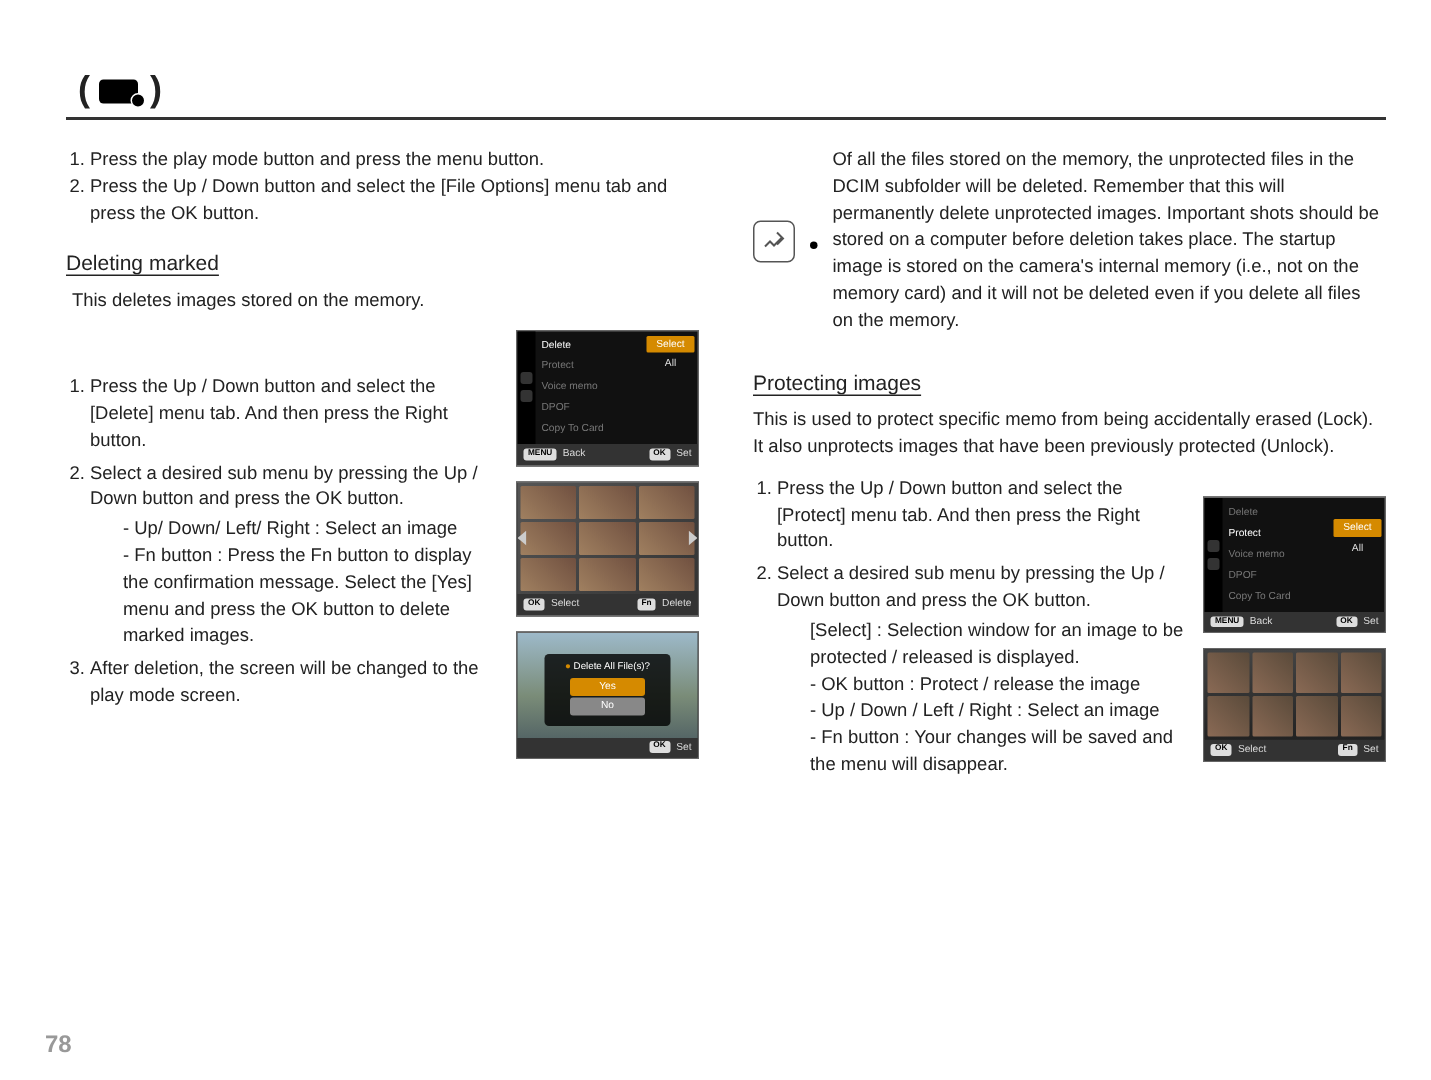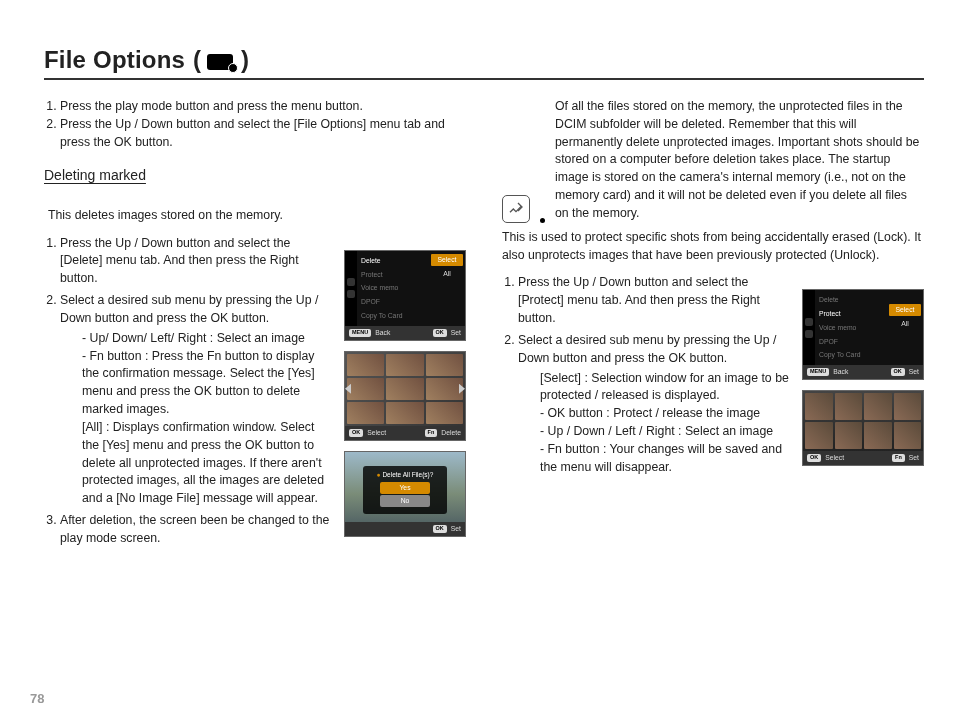--- a/index.html
+++ b/index.html
@@ -196,42 +196,42 @@
   .cam.single .dialog .q { color: #fff; font-size: 6.5px; margin-bottom: 3px; }
   .cam.single .dialog .opt {
     background: #888; color: #fff; border-radius: 2px;
     margin: 1px auto; width: 50px; padding: 1px 0;
   }
   .cam.single .dialog .opt.sel { background: #d58a00; }
 
   .note-box {
     display: flex;
     gap: 10px;
-    align-items: flex-end;
+    align-items: center;
   }
   .note-icon {
     width: 26px; height: 26px;
     border: 1.5px solid #555;
     border-radius: 5px;
     display: flex;
     align-items: center;
     justify-content: center;
     flex-shrink: 0;
     margin-top: 2px;
   }
   .bullet-dot {
     width: 5px; height: 5px; background: #000; border-radius: 50%;
     flex-shrink: 0; margin-top: 6px;
   }
 
   .page-num {
     position: absolute;
     bottom: 14px;
     left: 30px;
-    font-size: 13px;
+    font-size: 16px;
     color: #999;
     font-weight: bold;
   }
 
   ol.steps { margin: 0; padding-left: 16px; }
   ol.steps > li { margin-bottom: 4px; }
   .sub { padding-left: 22px; }
 
   .cam.grid2 .g2 {
     height: 56px;
@@ -245,54 +245,52 @@
     background: linear-gradient(45deg,#8a6a55,#5a4a3a);
     border-radius: 1px;
   }
 </style>
 </head>
 <body>
 
 <div class="page">
 
   <div class="title-row">
-    <h1>File Options</h1>
     <span class="paren">(</span>
     <span class="icon-box"></span>
     <span class="paren">)</span>
   </div>
 
   <div class="columns">
 
     <div class="col">
 
       <div class="intro">
         <ol>
           <li>Press the play mode button and press the menu button.</li>
           <li>Press the Up / Down button and select the [File Options] menu tab and press the OK button.</li>
         </ol>
       </div>
 
       <span class="section-heading">Deleting marked</span>
 
-      <p style="margin:21px 0 10px 4px;">This deletes images stored on the memory.</p>
+      <p style="margin:6px 0 10px 4px;">This deletes images stored on the memory.</p>
 
       <div class="with-screen">
         <div class="txt">
           <ol class="steps">
             <li>Press the Up / Down button and select the [Delete] menu tab. And then press the Right button.</li>
             <li>
               <span>Select a desired sub menu by pressing the Up / Down button and press the OK button.</span>
               <div class="sub" style="margin-top:2px;">
                 <div>- Up/ Down/ Left/ Right : Select an image</div>
                 <div>- Fn button : Press the Fn button to display the confirmation message. Select the [Yes] menu and press the OK button to delete marked images.</div>
-                <div>[All] : Displays confirmation window. Select the [Yes] menu and press the OK button to delete all unprotected images. If there aren't protected images, all the images are deleted and a [No Image File] message will appear.</div>
               </div>
             </li>
-            <li>After deletion, the screen been be changed to the play mode screen.</li>
+            <li>After deletion, the screen will be changed to the play mode screen.</li>
           </ol>
         </div>
 
         <div class="screen-stack">
 
           <div class="cam menu">
             <div class="body">
               <div class="left">
                   <span></span>
                   <span></span>
@@ -365,22 +363,23 @@
         <div class="note-icon">
           <svg width="16" height="16" viewBox="0 0 24 24" fill="none" stroke="#555" stroke-width="2">
               <path d="M3 17l5-5 4 4 8-8"></path>
               <path d="M15 3l6 6-6 6"></path>
             </svg>
         </div>
         <span class="bullet-dot"></span>
         <div>Of all the files stored on the memory, the unprotected files in the DCIM subfolder will be deleted. Remember that this will permanently delete unprotected images. Important shots should be stored on a computer before deletion takes place. The startup image is stored on the camera's internal memory (i.e., not on the memory card) and it will not be deleted even if you delete all files on the memory.</div>
       </div>
 
-
-      <p style="margin:6px 0 10px 0;">This is used to protect specific shots from being accidentally erased (Lock). It also unprotects images that have been previously protected (Unlock).</p>
+      <span class="section-heading" style="margin-top:22px;">Protecting images</span>
+
+      <p style="margin:6px 0 10px 0;">This is used to protect specific memo from being accidentally erased (Lock). It also unprotects images that have been previously protected (Unlock).</p>
 
       <div class="with-screen">
         <div class="txt">
           <ol class="steps">
             <li>Press the Up / Down button and select the [Protect] menu tab. And then press the Right button.</li>
             <li>
               <span>Select a desired sub menu by pressing the Up / Down button and press the OK button.</span>
               <div class="sub" style="margin-top:2px;">
                 <div>[Select] : Selection window for an image to be protected / released is displayed.</div>
                 <div>- OK button : Protect / release the image</div>

